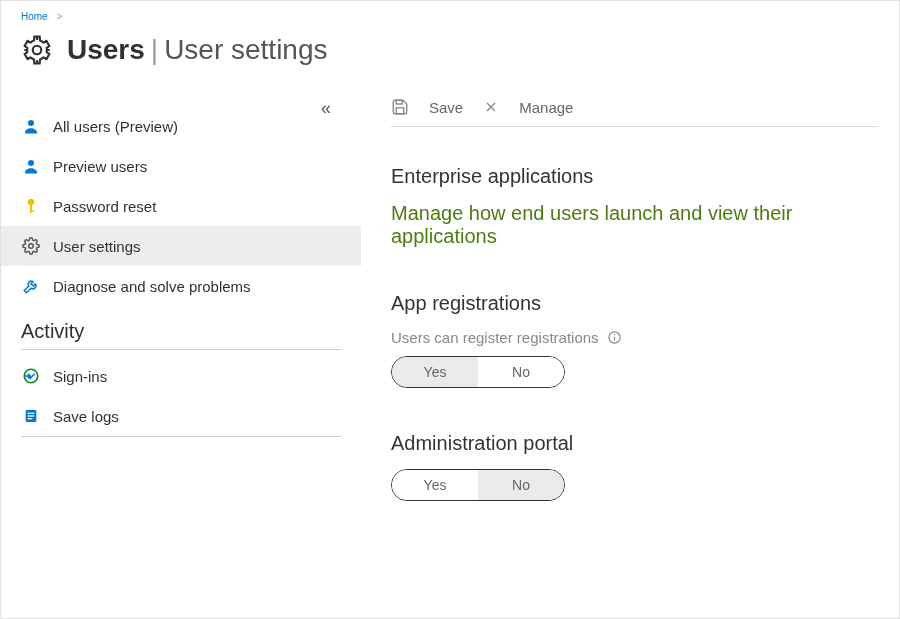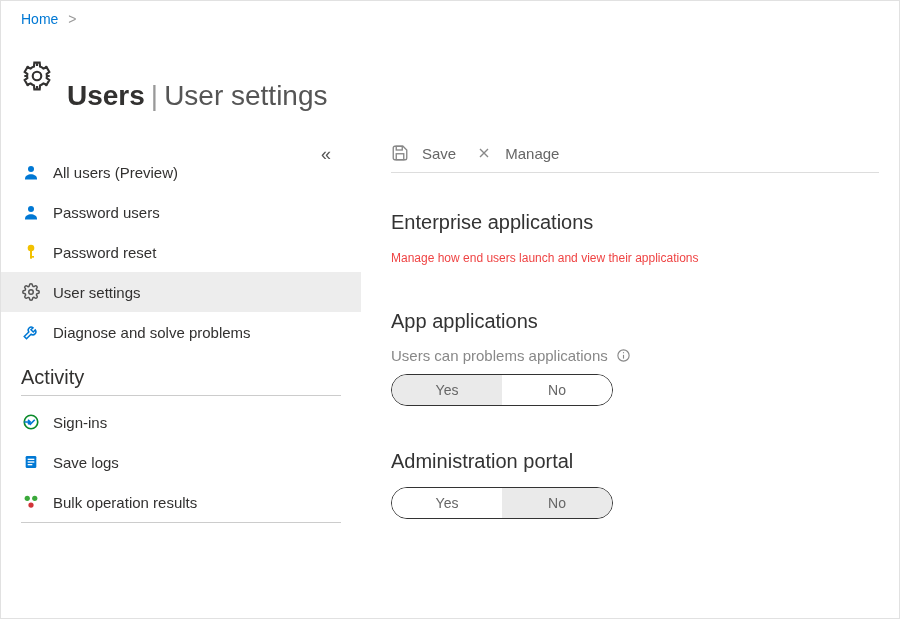--- a/index.html
+++ b/index.html
@@ -7,21 +7,21 @@
       font-family: "Segoe UI", -apple-system, BlinkMacSystemFont, sans-serif;
       background: #fff;
       color: #323130;
       width: 900px;
       height: 619px;
       overflow: hidden;
       border: 1px solid #e1e1e1;
     }
     .breadcrumb {
       padding: 10px 20px 6px 20px;
-      font-size: 14px;
+      font-size: 10px;
     }
     .breadcrumb a {
       color: #0078d4;
       text-decoration: none;
     }
     .breadcrumb .sep {
       color: #999;
       margin-left: 6px;
     }
     .header {
@@ -29,21 +29,20 @@
       align-items: center;
       padding: 6px 20px 20px 20px;
     }
     .header .gear {
       margin-right: 14px;
     }
     .header h1 {
       font-size: 28px;
       font-weight: 600;
       color: #323130;
-      margin-top: 41px;
     }
     .header h1 .thin {
       font-weight: 300;
       color: #555;
     }
     .header .divider {
       color: #999;
       font-weight: 300;
       margin: 0 6px;
     }
@@ -102,56 +101,56 @@
       gap: 20px;
       padding-bottom: 10px;
       border-bottom: 1px solid #ddd;
       margin-bottom: 38px;
     }
     .toolbar button {
       background: none;
       border: none;
       display: flex;
       align-items: center;
-      gap: 13px;
+      gap: 20px;
       font-size: 15px;
       color: #666;
       cursor: pointer;
       font-family: inherit;
     }
     .section-title {
       font-size: 20px;
       font-weight: 400;
       margin-bottom: 14px;
       color: #333;
     }
     .link {
-      color: #ef4444;
-      font-size: 12px;
+      color: #4d7c0f;
+      font-size: 20px;
       text-decoration: none;
       cursor: pointer;
     }
     .block { margin-bottom: 44px; }
     .subtext {
       color: #888;
       font-size: 15px;
       display: flex;
       align-items: center;
       gap: 8px;
       margin-bottom: 10px;
     }
     .toggle {
       display: inline-flex;
       border: 1px solid #333;
       border-radius: 22px;
       overflow: hidden;
       height: 32px;
     }
     .toggle .opt {
-      width: 110px;
+      width: 86px;
       display: flex;
       align-items: center;
       justify-content: center;
       font-size: 14px;
       color: #666;
       cursor: pointer;
       background: #fff;
     }
     .toggle .opt.selected {
       background: #eaeaea;
@@ -194,21 +193,21 @@
       <span>All users (Preview)</span>
     </div>
 
     <div class="nav-item">
       <span class="icon">
         <svg width="18" height="18" viewBox="0 0 24 24" fill="#0078d4">
             <circle cx="12" cy="8" r="4"></circle>
             <path d="M4 21c0-4 4-6 8-6s8 2 8 6v1H4z"></path>
           </svg>
       </span>
-      <span>Password users</span>
+      <span>Preview users</span>
     </div>
 
     <div class="nav-item">
       <span class="icon">
         <svg width="16" height="18" viewBox="0 0 24 24" fill="#f2c100">
             <circle cx="12" cy="6" r="5"></circle>
             <rect x="10.5" y="10" width="3" height="12"></rect>
             <rect x="10.5" y="18" width="6" height="2.5"></rect>
           </svg>
       </span>
@@ -253,30 +252,20 @@
         <svg width="16" height="18" viewBox="0 0 24 24" fill="#0078d4">
             <rect x="4" y="3" width="16" height="18" rx="2"></rect>
             <rect x="7" y="7" width="10" height="2" fill="#fff"></rect>
             <rect x="7" y="11" width="10" height="2" fill="#fff"></rect>
             <rect x="7" y="15" width="7" height="2" fill="#fff"></rect>
           </svg>
       </span>
       <span>Save logs</span>
     </div>
 
-    <div class="nav-item">
-      <span class="icon">
-        <svg width="18" height="18" viewBox="0 0 24 24">
-            <circle cx="7" cy="7" r="3.5" fill="#3ba93b"></circle>
-            <circle cx="17" cy="7" r="3.5" fill="#3ba93b"></circle>
-            <circle cx="12" cy="16" r="3.5" fill="#d13438"></circle>
-          </svg>
-      </span>
-      <span>Bulk operation results</span>
-    </div>
 
     <hr class="section-rule">
   </div>
 
   <div class="main">
     <div class="toolbar">
       <button>
         <span>
           <svg width="18" height="18" viewBox="0 0 24 24" fill="none" stroke="#888" stroke-width="1.8">
               <path d="M19 21H5a2 2 0 0 1-2-2V5a2 2 0 0 1 2-2h11l5 5v11a2 2 0 0 1-2 2z"></path>
@@ -295,23 +284,23 @@
         <span>Manage</span>
       </button>
     </div>
 
     <div class="block">
       <div class="section-title">Enterprise applications</div>
       <a class="link">Manage how end users launch and view their applications</a>
     </div>
 
     <div class="block">
-      <div class="section-title">App applications</div>
+      <div class="section-title">App registrations</div>
       <div class="subtext">
-        <span>Users can problems applications</span>
+        <span>Users can register registrations</span>
         <span>
           <svg width="15" height="15" viewBox="0 0 24 24" fill="none" stroke="#888" stroke-width="1.8">
               <circle cx="12" cy="12" r="9"></circle>
               <line x1="12" y1="11" x2="12" y2="17"></line>
               <circle cx="12" cy="7.5" r="1" fill="#888" stroke="none"></circle>
             </svg>
         </span>
       </div>
       <div class="toggle">
         <div class="opt selected">Yes</div>

